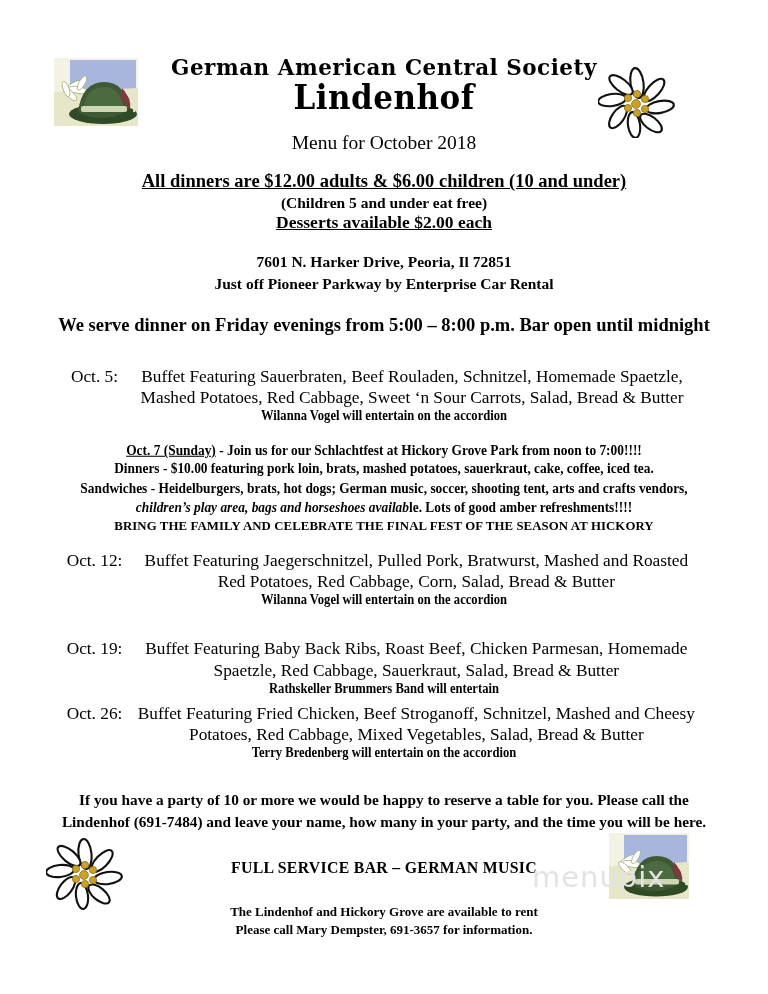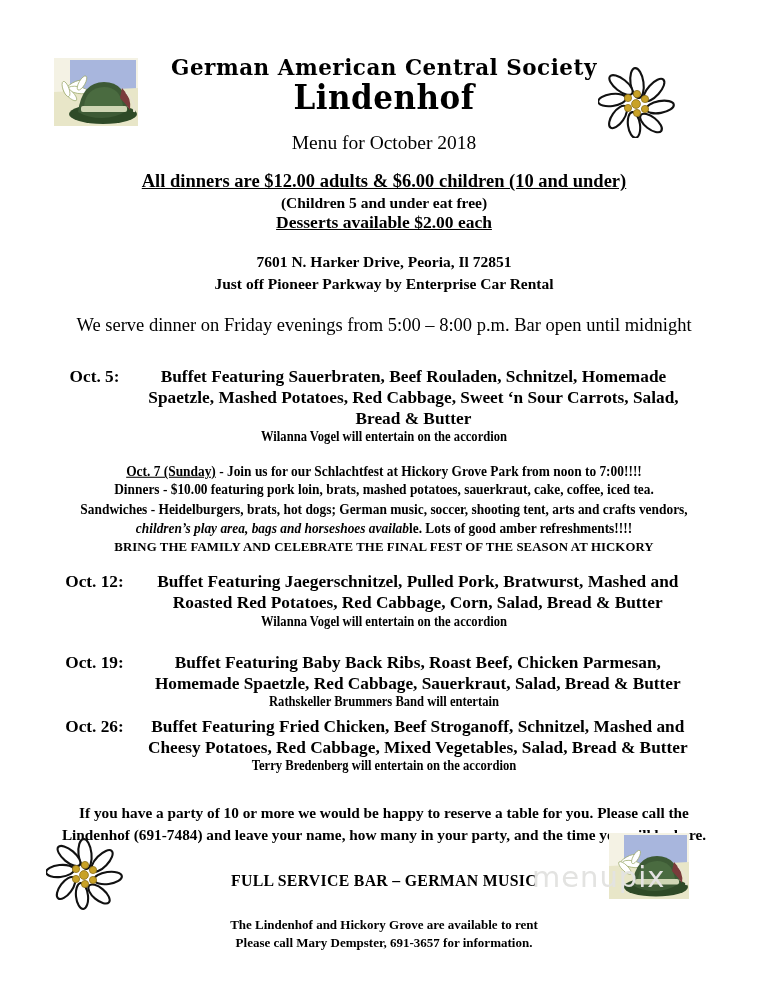--- a/index.html
+++ b/index.html
@@ -90,32 +90,32 @@
   .address {
     text-align: center;
     font-size: 15.5px;
     font-weight: bold;
     margin-top: 18px;
     line-height: 1.38;
   }
   .hours {
     text-align: center;
     font-size: 18.5px;
-    font-weight: normal;
+    font-weight: bold;
     margin-top: 21px;
   }
 
   
   .entries { margin-top: 30px; }
   .entry { margin-bottom: 5px; }
   .entry-main {
     display: flex;
     justify-content: center;
     font-size: 17.3px;
-    font-weight: bold;
+    font-weight: normal;
     line-height: 1.22;
   }
   .entry-date {
     flex: 0 0 auto;
     white-space: nowrap;
     padding-right: 9px;
   }
   .entry-desc {
     flex: 0 0 auto;
     max-width: 570px;
@@ -304,21 +304,21 @@
     </div>
 
     <div class="entry">
       <div class="entry-main">
         <div class="entry-date">Oct. 12:</div>
         <div class="entry-desc">Buffet Featuring Jaegerschnitzel, Pulled Pork, Bratwurst, Mashed and Roasted Red Potatoes, Red Cabbage, Corn, Salad, Bread &amp; Butter</div>
       </div>
       <div class="entry-note">Wilanna Vogel will entertain on the accordion</div>
     </div>
 
-    <div class="entry" style="margin-top:22px;">
+    <div class="entry" style="margin-top:30px;">
       <div class="entry-main">
         <div class="entry-date">Oct. 19:</div>
         <div class="entry-desc">Buffet Featuring Baby Back Ribs, Roast Beef, Chicken Parmesan, Homemade Spaetzle, Red Cabbage, Sauerkraut, Salad, Bread &amp; Butter</div>
       </div>
       <div class="entry-note">Rathskeller Brummers Band will entertain</div>
     </div>
 
     <div class="entry" style="margin-top:6px;">
       <div class="entry-main">
         <div class="entry-date">Oct. 26:</div>

